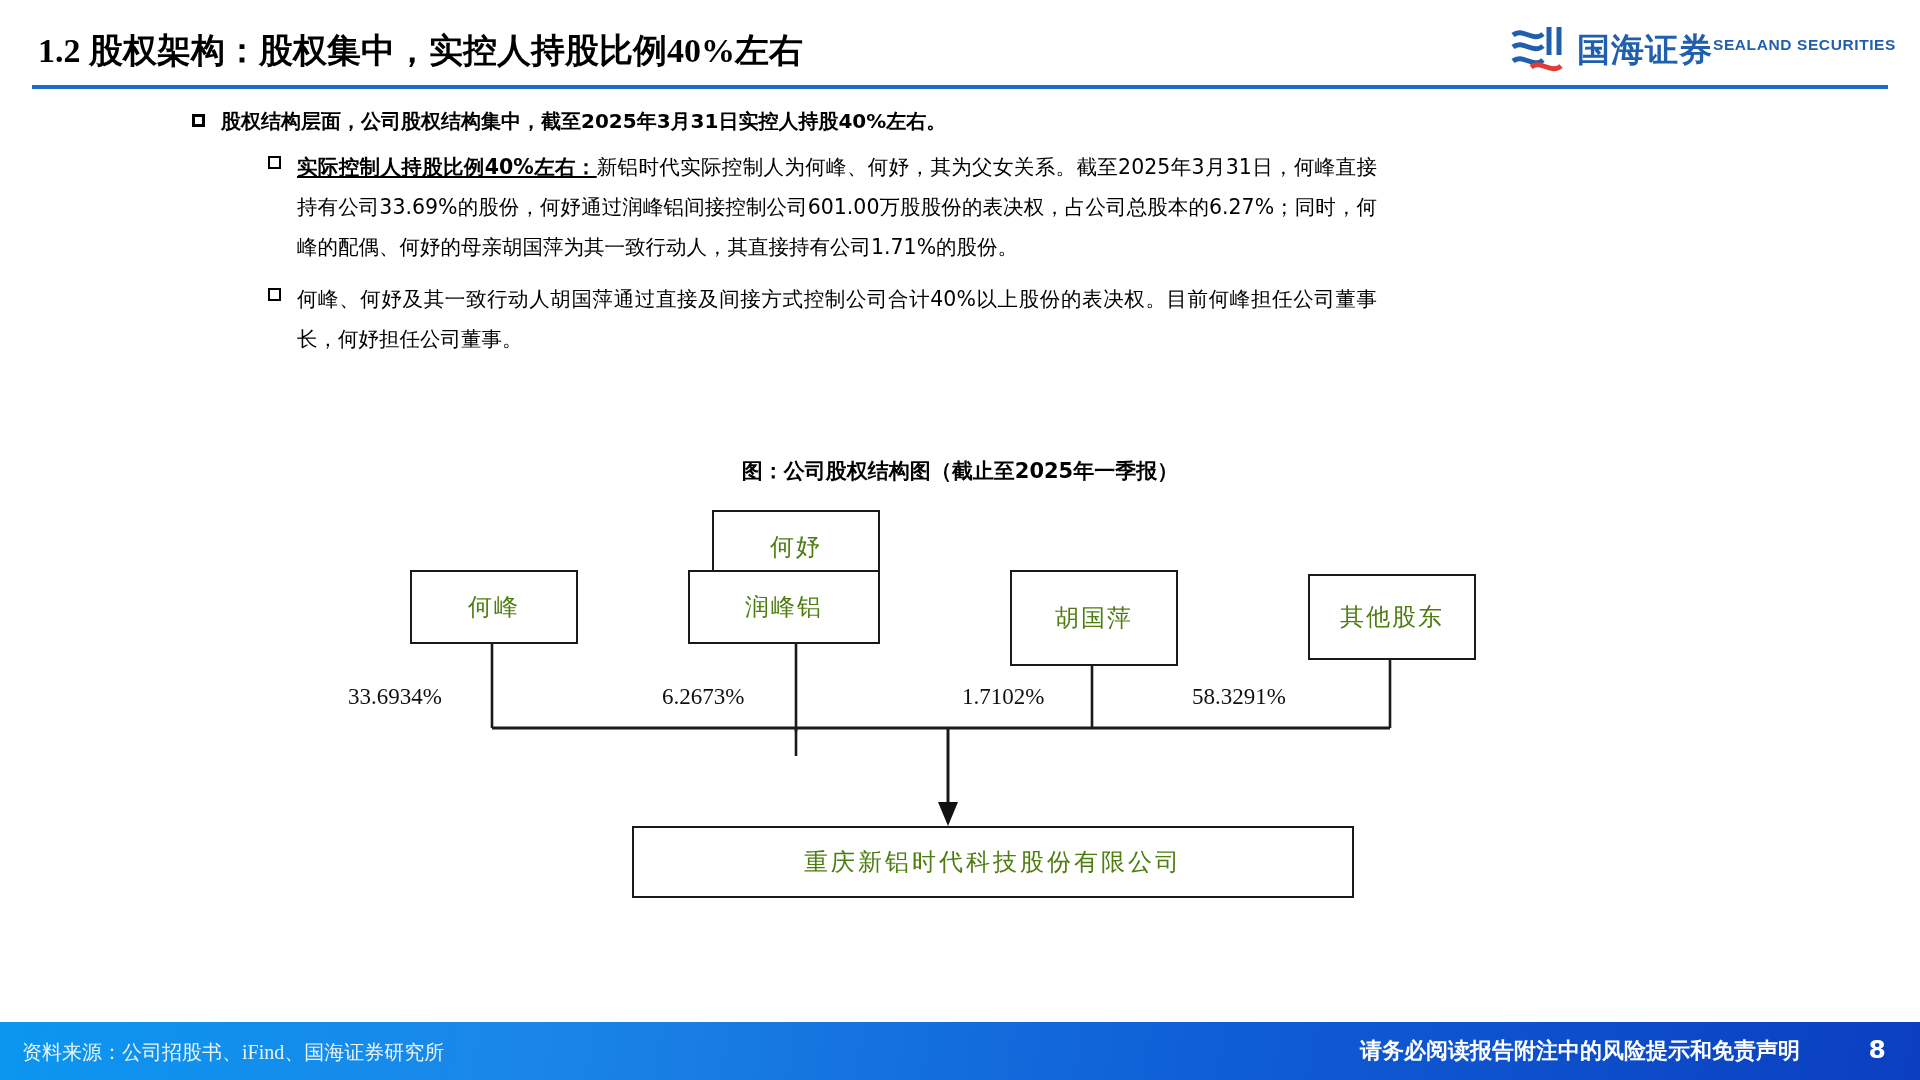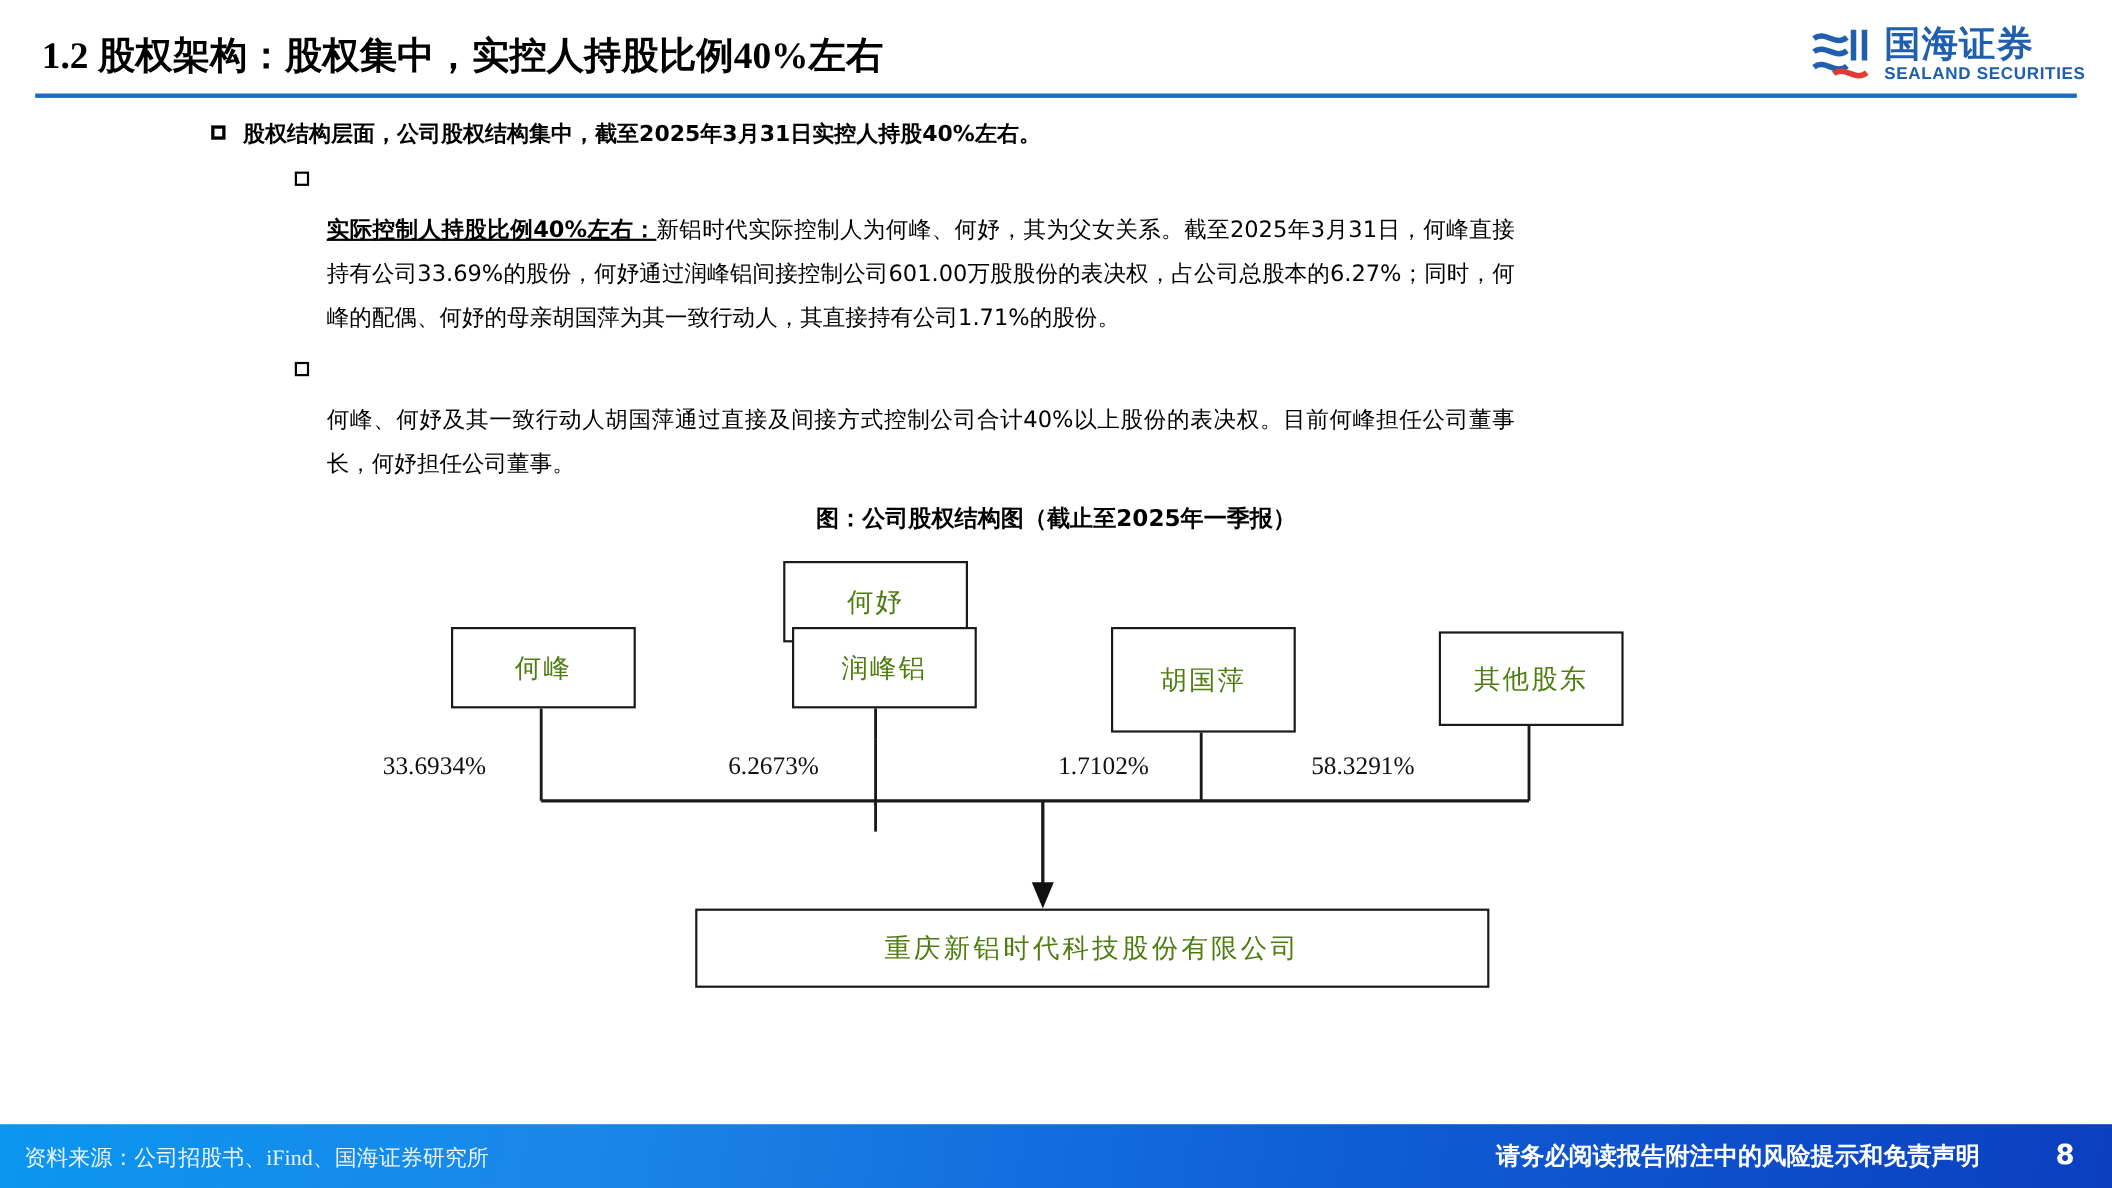--- a/index.html
+++ b/index.html
@@ -53,21 +53,21 @@
     align-items: center;
     gap: 10px;
   }
   .logo-mark {
     position: relative;
     width: 58px;
     height: 56px;
   }
   .logo-text-wrap {
     display: flex;
-    flex-direction: column;
+    flex-direction: row;
     justify-content: space-between;
     line-height: 1;
   }
   .logo-cn {
     font-family: "DejaVu Sans", sans-serif;
     font-weight: bold;
     font-size: 33px;
     color: #1f5fae;
     letter-spacing: 1px;
   }
@@ -118,21 +118,20 @@
     font-size: 20px;
     line-height: 1.5;
     white-space: nowrap;
   }
   .txt-lvl2 {
     font-family: "DejaVu Sans", sans-serif;
     font-size: 20.5px;
     line-height: 1.95;
     width: 1080px;
     text-align: justify;
-    margin-top: 41px;
   }
   .lead {
     font-weight: bold;
     text-decoration: underline;
   }
 
   
   .fig-title {
     position: absolute;
     left: 0;
@@ -281,21 +280,21 @@
 
       <path d="M948 208 L948 290" stroke-width="3"></path>
     </g>
     <polygon points="948,306 938,282 958,282" fill="#111111"></polygon>
   </svg>
 
   <div class="node" style="left:712px; top:-10px; width:168px; height:74px;">何妤</div>
 
   <div class="node" style="left:410px; top:50px; width:168px; height:74px;">何峰</div>
 
-  <div class="node" style="left:720px; top:50px; width:168px; height:74px;">润峰铝</div>
+  <div class="node" style="left:688px; top:50px; width:192px; height:74px;">润峰铝</div>
 
   <div class="node" style="left:1010px; top:50px; width:168px; height:96px;">胡国萍</div>
 
   <div class="node" style="left:1308px; top:54px; width:168px; height:86px;">其他股东</div>
 
   <div class="node" style="left:632px; top:306px; width:722px; height:72px; letter-spacing:3px;">重庆新铝时代科技股份有限公司</div>
 
   <div class="pct" style="left:348px; top:164px;">33.6934%</div>
   <div class="pct" style="left:662px; top:164px;">6.2673%</div>
   <div class="pct" style="left:962px; top:164px;">1.7102%</div>

